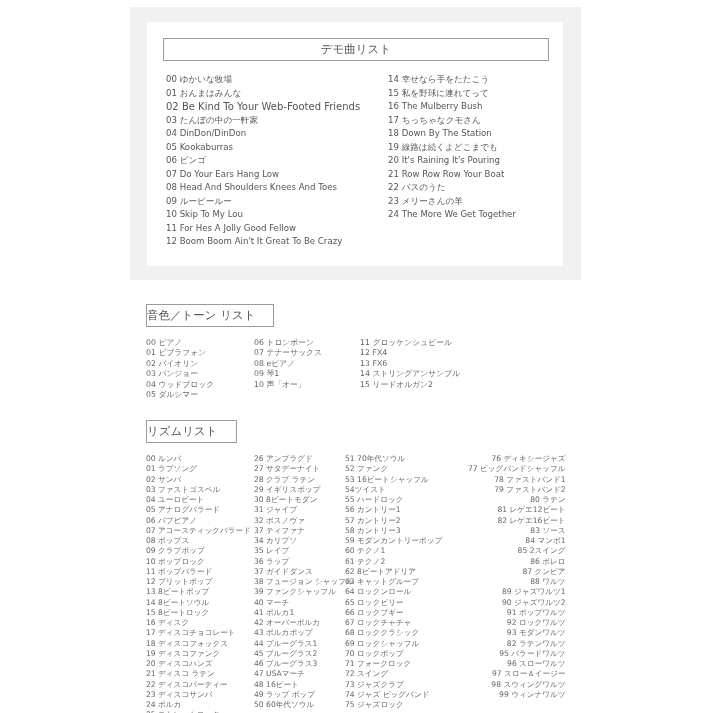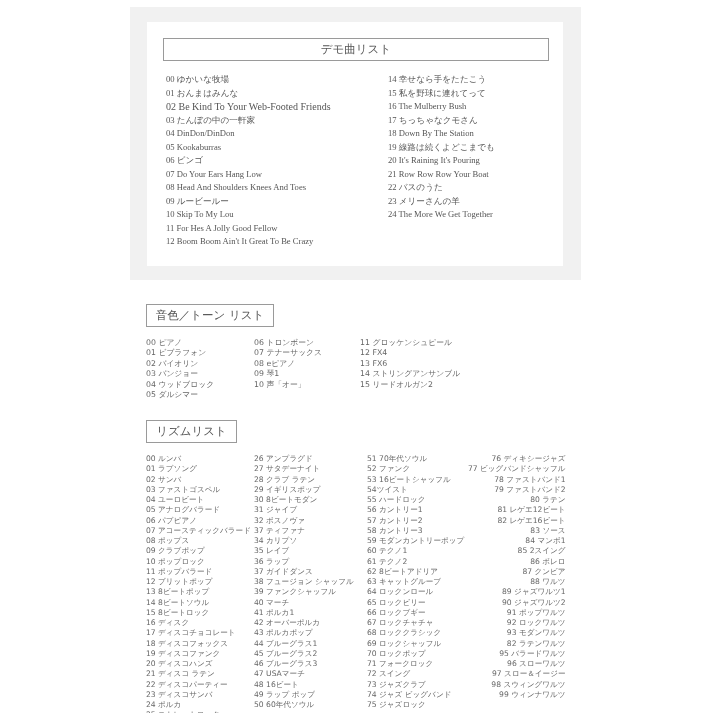--- a/index.html
+++ b/index.html
@@ -1,26 +1,26 @@
 <!DOCTYPE html>
 <html><head>
   <meta charset="utf-8">
   <style>
     html, body { margin:0; padding:0; background:#ffffff; }
     body { width:713px; height:713px; position:relative; overflow:hidden;
       font-family:"DejaVu Sans", "Liberation Sans", sans-serif; color:#555; }
-    .demo-panel { position:absolute; left:130px; top:7px; width:451px; height:273px; background:#f1f1f1;font-family:Liberation Serif, serif; }
+    .demo-panel { position:absolute; left:130px; top:7px; width:451px; height:273px; background:#f1f1f1; }
     .demo-inner { position:absolute; left:17px; top:15px; width:416px; height:244px; background:#ffffff; }
     .demo-title { position:absolute; left:16px; top:16px; width:384px; height:21px; border:1px solid #9a9a9a;
       text-align:center; font-size:11.5px; line-height:21px; color:#555; }
     .demo-col { position:absolute; top:51px; font-size:8.6px; line-height:13.5px; color:#555; white-space:nowrap; }
     .demo-col.left { left:19px; }
     .demo-col.right { left:241px; top:51px; }
     .demo-col .big { font-size:10px; }
-    .sec-title { position:absolute; border:1px solid #9a9a9a; text-align:center; color:#555;
+    .sec-title { position:absolute; border:1px solid #9a9a9a; color:#555;
       font-size:11.5px; background:#fff; }
     .tone-title { left:146px; top:304px; width:126px; height:21px; line-height:21px; }
     .rhythm-title { left:146px; top:420px; width:89px; height:21px; line-height:21px; }
     .list-col { position:absolute; font-size:7.6px; line-height:10.2px; color:#666; white-space:nowrap; }
     .tone-col { top:338px; font-size:7.8px; line-height:10.4px; }
     .rhythm-col { top:454px; font-size:7.6px; line-height:10.25px; }
   </style>
 </head>
 <body>
 
@@ -131,21 +131,21 @@
     <div>42 オーバーポルカ</div>
     <div>43 ポルカポップ</div>
     <div>44 ブルーグラス1</div>
     <div>45 ブルーグラス2</div>
     <div>46 ブルーグラス3</div>
     <div>47 USAマーチ</div>
     <div>48 16ビート</div>
     <div>49 ラップ ポップ</div>
     <div>50 60年代ソウル</div>
   </div>
-<div class="list-col rhythm-col" style="left:367px;">
+<div class="list-col rhythm-col" style="left:345px;">
     <div>51 70年代ソウル</div>
     <div>52 ファンク</div>
     <div>53 16ビートシャッフル</div>
     <div>54ツイスト</div>
     <div>55 ハードロック</div>
     <div>56 カントリー1</div>
     <div>57 カントリー2</div>
     <div>58 カントリー3</div>
     <div>59 モダンカントリーポップ</div>
     <div>60 テクノ1</div>

